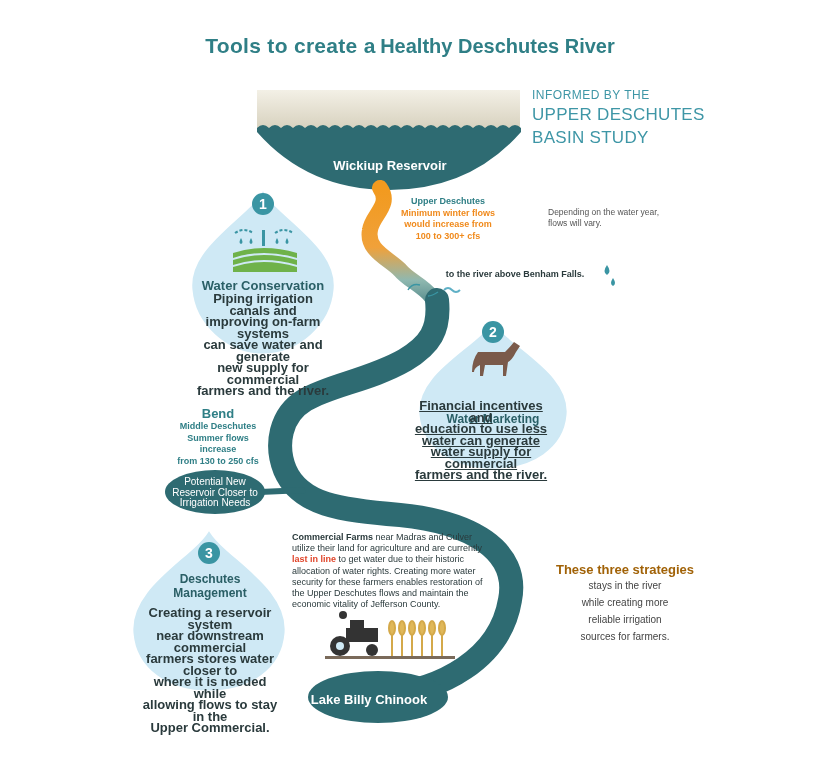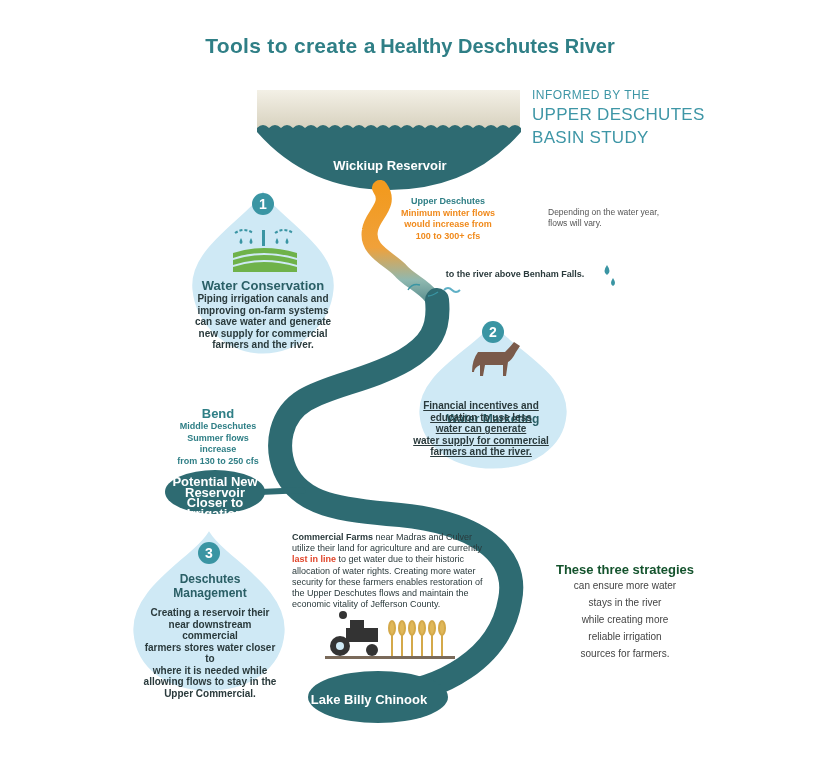--- a/index.html
+++ b/index.html
@@ -6,30 +6,30 @@
   body { width:820px; height:768px; background:#ffffff; position:relative; overflow:hidden; font-family:"Liberation Sans", sans-serif; }
   .abs { position:absolute; }
   .title { left:0; top:34px; width:820px; text-align:center; color:#2f7f86; white-space:nowrap; }
   .title .small { font-size:21px; font-weight:bold; letter-spacing:0.3px; }
   .title .big { font-size:20px; font-weight:bold; }
   .informed { left:532px; top:88px; color:#3e96a6; }
   .informed .l1 { font-size:12px; letter-spacing:0.5px; }
   .informed .l2 { font-size:17px; line-height:20px; letter-spacing:0.3px; margin-top:3px; }
   svg.canvas { position:absolute; left:0; top:0; }
   .drop-title { font-weight:bold; color:#2a5f66; text-align:center; }
-  .drop-body { font-size:10px; line-height:11.5px; color:#2a3a3c; text-align:center; font-weight:bold; font-family:"Liberation Sans Narrow","Liberation Sans", sans-serif; }
+  .drop-body { font-size:13px; line-height:11.5px; color:#2a3a3c; text-align:center; font-weight:bold; font-family:"Liberation Sans Narrow","Liberation Sans", sans-serif; }
   .num { width:22px; height:22px; border-radius:50%; background:#3a95a3; color:#fff; font-weight:bold; font-size:14px; text-align:center; line-height:22px; }
   .lbl-white { color:#ffffff; font-size:13px; font-weight:bold; text-align:center; }
   .annot { font-size:9px; line-height:11.5px; text-align:center; font-weight:bold; }
   .teal { color:#2f7f86; }
   .orange { color:#f08a1c; }
   .grey { color:#555; }
   .farms { font-size:9px; line-height:11.2px; color:#2a3a3c; font-weight:bold; }
   .farms .red { color:#e0452a; }
-  .strat-title { font-size:13px; font-weight:bold; color:#14532d; }
+  .strat-title { font-size:13px; font-weight:bold; color:#a16207; }
   .strat-body { font-size:10px; line-height:17px; color:#444; text-align:center; }
 </style>
 </head>
 <body>
 
 <div class="abs title">
   <span class="small">Tools to create a</span>
   <span class="big">Healthy Deschutes River</span>
 </div>
 
@@ -159,48 +159,47 @@
   <div>farmers and the river.</div>
 </div>
 
 <div class="abs annot" style="left:168px; top:406px; width:100px;">
   <div class="teal" style="font-size:13px; line-height:15px;">Bend</div>
   <div class="teal">Middle Deschutes</div>
   <div class="teal">Summer flows increase</div>
   <div class="teal">from 130 to 250 cfs</div>
 </div>
 
-<div class="abs lbl-white" style="left:168px; top:477px; width:94px; font-size:13px; line-height:10.5px; font-weight:bold;">
+<div class="abs lbl-white" style="left:168px; top:477px; width:94px; font-size:10px; line-height:10.5px; font-weight:normal;">
   <div>Potential New</div>
   <div>Reservoir Closer to</div>
   <div>Irrigation Needs</div>
 </div>
 
 <div class="abs num" style="left:198px; top:542px;">3</div>
 <div class="abs drop-title" style="left:140px; top:572px; width:140px; font-size:12px; line-height:14px;">
   <div>Deschutes</div>
   <div>Management</div>
 </div>
 <div class="abs drop-body" style="left:140px; top:607px; width:140px;">
-  <div>Creating a reservoir their</div>
+  <div>Creating a reservoir system</div>
   <div>near downstream commercial</div>
   <div>farmers stores water closer to</div>
   <div>where it is needed while</div>
   <div>allowing flows to stay in the</div>
   <div>Upper Commercial.</div>
 </div>
 
 <div class="abs farms" style="left:292px; top:532px; width:200px;">
   <span style="font-weight:bold;">Commercial Farms</span><span style="font-weight:normal;"> near Madras and Culver utilize their land for agriculture and are currently </span><span class="red">last in line</span><span style="font-weight:normal;"> to get water due to their historic allocation of water rights. Creating more water security for these farmers enables restoration of the Upper Deschutes flows and maintain the economic vitality of Jefferson County.</span>
 </div>
 
 <div class="abs lbl-white" style="left:308px; top:692px; width:122px;">Lake Billy Chinook</div>
 
 <div class="abs" style="left:540px; top:562px; width:170px; text-align:center;">
   <div class="strat-title">These three strategies</div>
   <div class="strat-body">
-    <div>can ensure more water</div>
     <div>stays in the river</div>
     <div>while creating more</div>
     <div>reliable irrigation</div>
     <div>sources for farmers.</div>
   </div>
 </div>
 
 </body></html>

